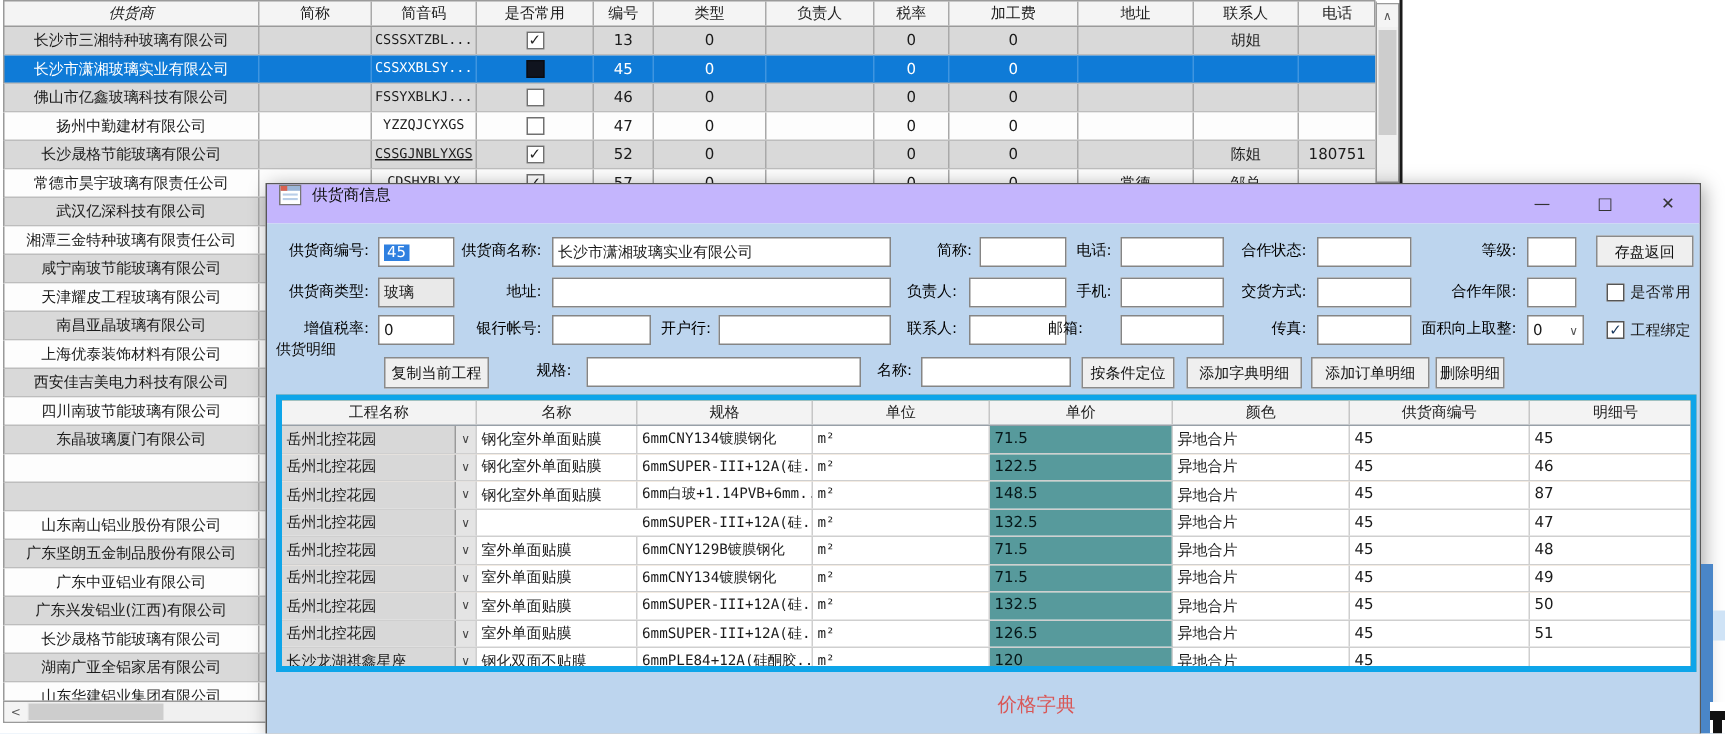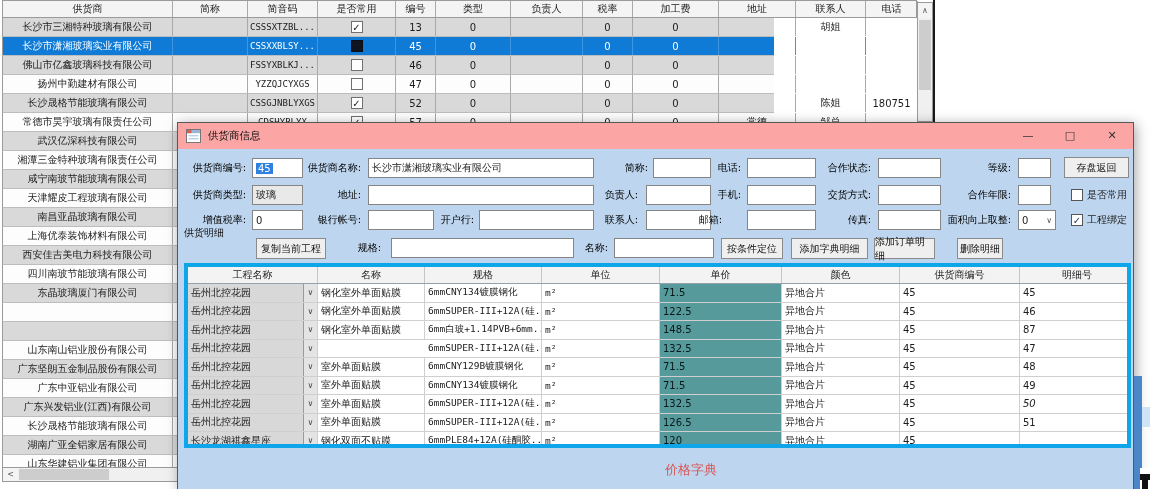--- a/index.html
+++ b/index.html
@@ -5,21 +5,21 @@
 *{margin:0;padding:0;box-sizing:border-box}
 body{margin:0;background:#fff}
 #root{position:relative;width:1150px;height:489px;overflow:hidden;background:#fff;
   font-family:"DejaVu Sans","Liberation Sans",sans-serif;color:#1b1b1b}
 
 
 #bg-header{position:absolute;left:2px;top:0;width:915px;height:18px;background:#f4f4f4;
   border:1px solid #9a9a9a}
 .bgcell{position:absolute;top:0;height:100%;border-right:1px solid #a9a9a9;display:flex;
   align-items:center;justify-content:center;overflow:hidden;white-space:nowrap;font-size:10px}
-.bgrow{position:absolute;left:2px;width:772px;height:19px;border-left:1px solid #9a9a9a;
+.bgrow{position:absolute;left:2px;width:915px;height:19px;border-left:1px solid #9a9a9a;
   border-bottom:1px solid #bdbdbd}
 .bgrow.shade{background:#d9d9d9}
 .bgrow.plain{background:#fdfdfd}
 .bgrow.sel{background:#0f7bd7;color:#fff}
 .bgrow.sel .bgcell{border-right-color:#3f95e0}
 .mono{font-family:"DejaVu Sans Mono","Liberation Mono",monospace;font-size:9px}
 .cbx{width:12px;height:12px;background:#fff;border:1px solid #707070;display:flex;
   align-items:center;justify-content:center;font-size:10px;color:#222}
 .cbx.checked::after{content:"✓"}
 .cbx.filled{background:#10141f;border-color:#0a0d14}
@@ -30,21 +30,21 @@
   font-size:8px;color:#555;background:#f4f4f4}
 .sbbtn.up{left:0;top:0;width:14px;height:15px}
 .sbbtn.up::after{content:"∧"}
 .sbbtn.left{left:0;top:0;width:15px;height:13px}
 .sbbtn.left::after{content:"<"}
 .sbthumb{position:absolute;background:#cdcdcd}
 
 
 #dialog{position:absolute;left:177px;top:122px;width:957px;height:368px;background:#fff;
   border:1px solid #585858;box-shadow:2px 2px 12px rgba(0,0,0,.35)}
-.titlebar{position:absolute;left:0;top:0;right:0;height:26px;background:#fca5a5;display:flex;align-items:center}
+.titlebar{position:absolute;left:0;top:0;right:0;height:26px;background:#c4b5fd;display:flex;align-items:flex-start}
 .appicon{margin-left:8px;width:15px;height:14px;display:inline-block;line-height:0}
 .dtitle{margin-left:7px;font-size:10.5px;color:#111}
 .winbtn{position:absolute;top:0;width:42px;height:26px;text-align:center;line-height:26px;
   font-size:11px;color:#333}
 .dlgbody{position:absolute;left:0;top:26px;right:0;bottom:0;background:#bdd5ee}
 .lbl{position:absolute;height:20px;line-height:20px;text-align:right;font-size:10px;color:#000;white-space:nowrap}
 .inp{position:absolute;height:20px;background:#fff;border:1px solid #858585;font-size:10px;
   display:flex;align-items:center;padding:0 3px;overflow:hidden;white-space:nowrap}
 .inp.ro{background:#e9e9e9}
 .selhl{background:#2f80e0;color:#fff;padding:0 2px}
@@ -76,21 +76,21 @@
 .combo-btn::after{content:"∨"}
 .footer{position:absolute;font-size:13px;color:#d95757;text-align:center}
 </style>
 </head>
 <body>
 
 <div id="root">
 
   <div id="bg-window">
     <div id="bg-header">
-        <div class="bgcell" style="left: 0px; width: 170px;">供货商</div>
+        <div class="bgcell" style="left: 0px; width: 170px; font-style: italic;">供货商</div>
         <div class="bgcell" style="left: 170px; width: 75px;">简称</div>
         <div class="bgcell" style="left: 245px; width: 70px;">简音码</div>
         <div class="bgcell" style="left: 315px; width: 78px;">是否常用</div>
         <div class="bgcell" style="left: 393px; width: 40px;">编号</div>
         <div class="bgcell" style="left: 433px; width: 75px;">类型</div>
         <div class="bgcell" style="left: 508px; width: 72px;">负责人</div>
         <div class="bgcell" style="left: 580px; width: 50px;">税率</div>
         <div class="bgcell" style="left: 630px; width: 86px;">加工费</div>
         <div class="bgcell" style="left: 716px; width: 77px;">地址</div>
         <div class="bgcell" style="left: 793px; width: 70px;">联系人</div>
@@ -157,21 +157,21 @@
           <div class="bgcell" style="left: 508px; width: 72px;"></div>
           <div class="bgcell" style="left: 580px; width: 50px;">0</div>
           <div class="bgcell" style="left: 630px; width: 86px;">0</div>
           <div class="bgcell" style="left: 716px; width: 77px;"></div>
           <div class="bgcell" style="left: 793px; width: 70px;"></div>
           <div class="bgcell" style="left: 863px; width: 52px;"></div>
         </div>
         <div class="bgrow shade" style="top: 94px;">
           <div class="bgcell" style="left: 0px; width: 170px;">长沙晟格节能玻璃有限公司</div>
           <div class="bgcell" style="left: 170px; width: 75px;"></div>
-          <div class="bgcell mono" style="left: 245px; width: 70px;">CSSGJNBLYXGS</div>
+          <div class="bgcell mono" style="left: 245px; width: 70px; text-decoration: underline;">CSSGJNBLYXGS</div>
           <div class="bgcell" style="left: 315px; width: 78px;">
             <span class="cbx checked"></span>
           </div>
           <div class="bgcell" style="left: 393px; width: 40px;">52</div>
           <div class="bgcell" style="left: 433px; width: 75px;">0</div>
           <div class="bgcell" style="left: 508px; width: 72px;"></div>
           <div class="bgcell" style="left: 580px; width: 50px;">0</div>
           <div class="bgcell" style="left: 630px; width: 86px;">0</div>
           <div class="bgcell" style="left: 716px; width: 77px;"></div>
           <div class="bgcell" style="left: 793px; width: 70px;">陈姐</div>
@@ -334,21 +334,21 @@
     </div>
 
     <span class="seclbl" style="top:103px;left:6px">供货明细</span>
     <div class="wbtn" style="top:115px;left:78px;width:70px">复制当前工程</div>
     <span class="lbl" style="top:115px;left:163px;width:40px">规格:</span>
     <div class="inp" style="top:115px;left:213px;width:183px"></div>
     <span class="lbl" style="top:115px;left:390px;width:40px">名称:</span>
     <div class="inp" style="top:115px;left:436px;width:100px"></div>
     <div class="wbtn" style="top:115px;left:543px;width:62px">按条件定位</div>
     <div class="wbtn" style="top:115px;left:613px;width:77px">添加字典明细</div>
-    <div class="wbtn" style="top:115px;left:696px;width:61px">添加订单明细</div>
+    <div class="wbtn" style="top:115px;left:696px;width:79px">添加订单明细</div>
     <div class="wbtn" style="top:115px;left:779px;width:46px">删除明细</div>
 
     <div id="detail-table">
       <div id="detail-header">
           <div class="dhcell" style="width: 130px;">工程名称</div>
           <div class="dhcell" style="width: 107px;">名称</div>
           <div class="dhcell" style="width: 117px;">规格</div>
           <div class="dhcell" style="width: 118px;">单位</div>
           <div class="dhcell" style="width: 122px;">单价</div>
           <div class="dhcell" style="width: 118px;">颜色</div>
@@ -438,21 +438,21 @@
             <div class="dcell combo" style="width: 130px;">
               <span class="combo-txt">岳州北控花园</span>
               <span class="combo-btn"></span>
             </div>
             <div class="dcell" style="width: 107px;">室外单面贴膜</div>
             <div class="dcell m" style="width: 117px;">6mmSUPER-III+12A(硅...</div>
             <div class="dcell m" style="width: 118px;">m²</div>
             <div class="dcell price" style="width: 122px;">132.5</div>
             <div class="dcell" style="width: 118px;">异地合片</div>
             <div class="dcell" style="width: 120px;">45</div>
-            <div class="dcell" style="width: 115px; font-style: italic;">50</div>
+            <div class="dcell" style="width: 115px;">50</div>
           </div>
           <div class="drow">
             <div class="dcell combo" style="width: 130px;">
               <span class="combo-txt">岳州北控花园</span>
               <span class="combo-btn"></span>
             </div>
             <div class="dcell" style="width: 107px;">室外单面贴膜</div>
             <div class="dcell m" style="width: 117px;">6mmSUPER-III+12A(硅...</div>
             <div class="dcell m" style="width: 118px;">m²</div>
             <div class="dcell price" style="width: 122px;">126.5</div>

